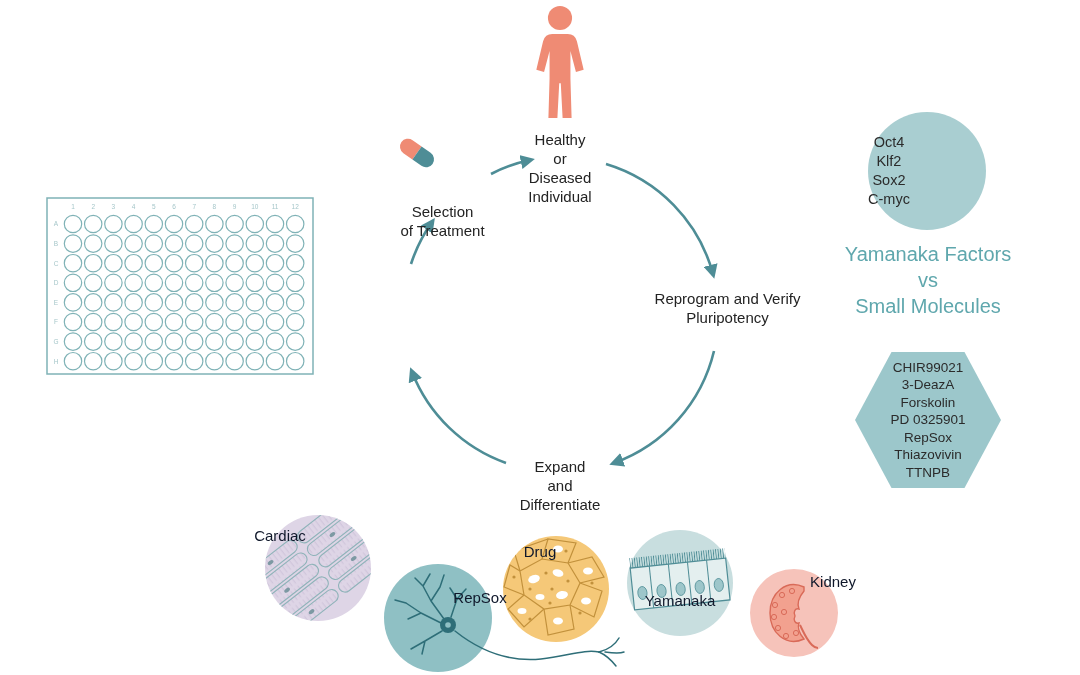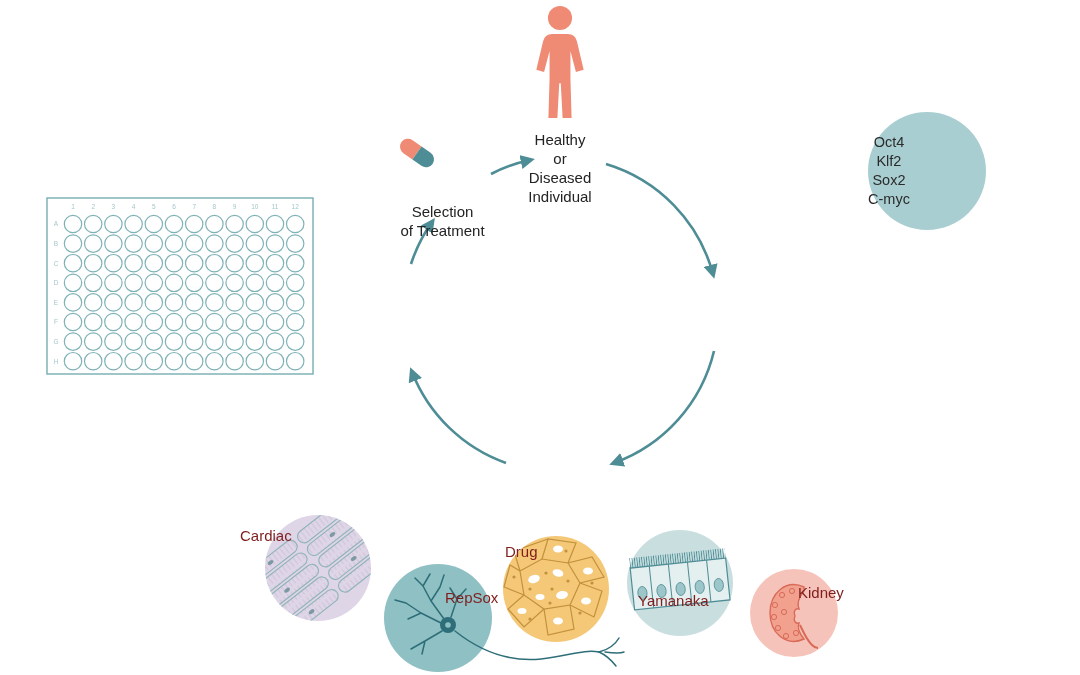--- a/index.html
+++ b/index.html
@@ -5,21 +5,21 @@
   * { margin:0; padding:0; box-sizing:border-box; }
   html,body { background:#ffffff; }
   body { font-family:"Liberation Sans", sans-serif; }
   .canvas { position:relative; width:1080px; height:675px; background:#fff; overflow:hidden; }
   .abs { position:absolute; }
   .diagram-label {
     position:absolute; white-space:pre-line; text-align:center;
     color:#232323; font-size:15px; line-height:19px;
   }
   .organ-label {
-    position:absolute; color:#7f1d1d; font-size:15px; 
+    position:absolute; color:#0f172a; font-size:15px; text-align:center;
   }
   .yamanaka-circle {
     width:118px; height:118px; border-radius:50%; background:#a9ced1;
     display:flex; align-items:center; justify-content:flex-start;
   }
   .circle-text {
     white-space:pre-line; text-align:center; font-size:14.5px; line-height:19px; color:#2b2b2b;
   }
   .vs-heading {
     text-align:center; white-space:pre-line; color:#5fa7ad;
@@ -187,26 +187,43 @@
       <path d="M23,12 L34,12 A8,8 0 0 1 34,28 L23,28 Z" fill="#4e8d96"></path>
     </g>
   </svg>
 
   <div class="diagram-label" style="left:500px; top:130px; width:120px;">Healthy
 or
 Diseased
 Individual</div>
   <div class="diagram-label" style="left:380px; top:186px; width:125px;margin-top:16px;">Selection
 of Treatment</div>
+  <div class="diagram-label" style="left:640px; top:289px; width:175px;">Reprogram and Verify
+Pluripotency</div>
+  <div class="diagram-label" style="left:505px; top:457px; width:110px;">Expand
+and
+Differentiate</div>
 
   <div class="yamanaka-circle abs" style="left:868px; top:112px;">
     <div class="circle-text">Oct4
 Klf2
 Sox2
 C-myc</div>
+  </div>
+  <div class="vs-heading" style="position:absolute; left:818px; top:241px; width:220px;">Yamanaka Factors
+vs
+Small Molecules</div>
+  <div class="hexagon abs" style="left:855px; top:352px;">
+    <div class="hex-text">CHIR99021
+3-DeazA
+Forskolin
+PD 0325901
+RepSox
+Thiazovivin
+TTNPB</div>
   </div>
 
   <svg class="abs" style="left:262px; top:512px;" width="112" height="112" viewBox="0 0 112 112">
     <defs>
       <clipPath id="cardclip">
           <circle cx="56" cy="56" r="53"></circle>
         </clipPath>
       <pattern id="stria" width="4.5" height="14" patternUnits="userSpaceOnUse">
         <line x1="2" y1="1.5" x2="2" y2="12.5" stroke="#c9bdd6" stroke-width="0.8"></line>
       </pattern>
@@ -334,15 +351,15 @@
         <circle cx="44" cy="24" r="2.6"></circle>
       <circle cx="48" cy="66" r="2.6"></circle>
         <circle cx="36" cy="45" r="2.6"></circle>
     </g>
   </svg>
 
   <div class="organ-label" style="left:240px; top:527px; width:80px;">Cardiac</div>
   <div class="organ-label" style="left:445px; top:589px; width:70px;">RepSox</div>
   <div class="organ-label" style="left:505px; top:543px; width:70px;">Drug</div>
   <div class="organ-label" style="left:638px; top:592px; width:84px;">Yamanaka</div>
-  <div class="organ-label" style="left:798px; top:573px; width:70px;margin-top:11px;">Kidney</div>
+  <div class="organ-label" style="left:798px; top:573px; width:70px;">Kidney</div>
 
 </div>
 
 </body></html>

